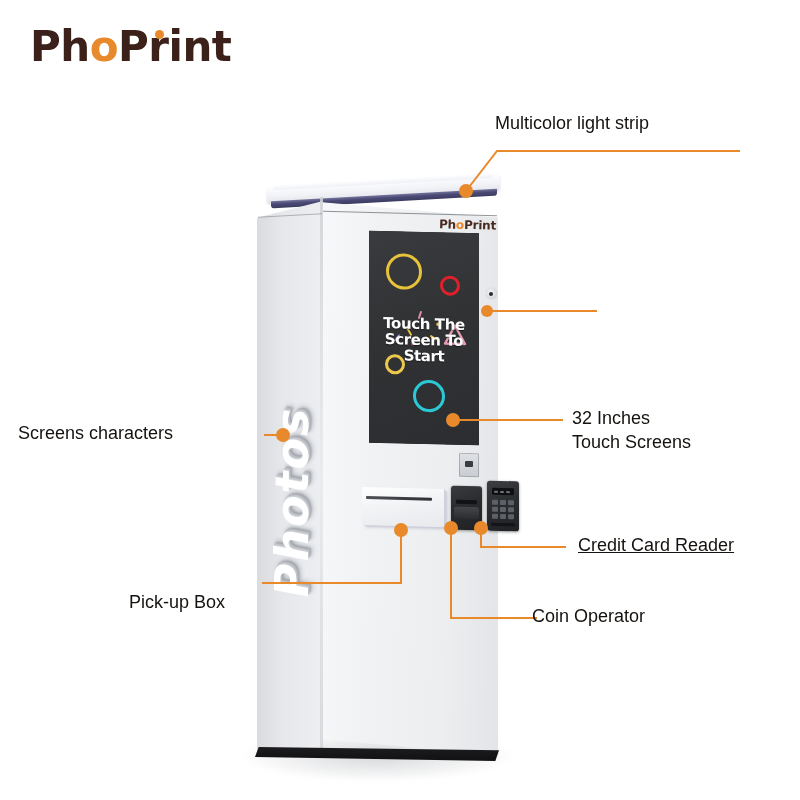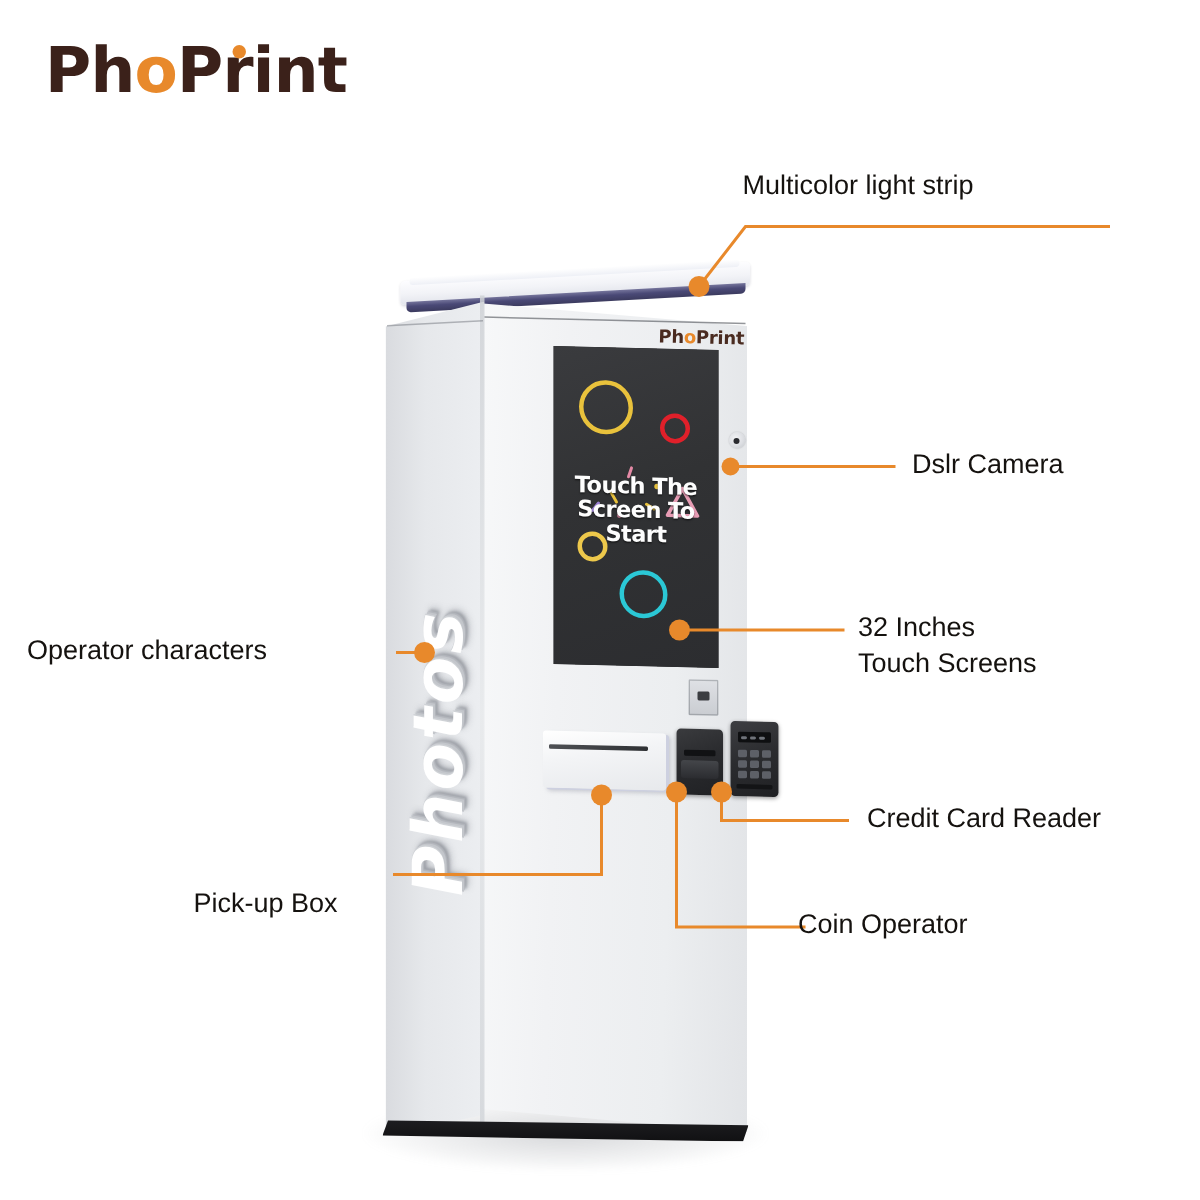--- a/index.html
+++ b/index.html
@@ -507,26 +507,25 @@
       <circle cx="453" cy="420" r="7"></circle>
       <circle cx="283" cy="435" r="7"></circle>
       <circle cx="481" cy="528" r="7"></circle>
       <circle cx="451" cy="528" r="7"></circle>
       <circle cx="401" cy="530" r="7"></circle>
     </g>
   </svg>
 
   <div class="callout" style="left:495px; top:112px;">Multicolor light strip</div>
 
-  <div class="callout" style="left:608px; top:298px;">Dslr Camera</div>
 
   <div class="callout" style="left:572px; top:407px;">32 Inches
 Touch Screens</div>
 
-  <div class="callout" style="left:18px; top:422px;">Operator characters</div>
-
-  <div class="callout" style="left:578px; top:534px;">Credit Card Reader</div>
+  <div class="callout" style="left:18px; top:422px;">Screens characters</div>
+
+  <div class="callout" style="left:578px; top:534px;text-decoration:underline;">Credit Card Reader</div>
 
   <div class="callout" style="left:532px; top:605px;">Coin Operator</div>
 
   <div class="callout" style="left:129px; top:570px;margin-top:21px;">Pick-up Box</div>
 
 </div>
 
 </body></html>

